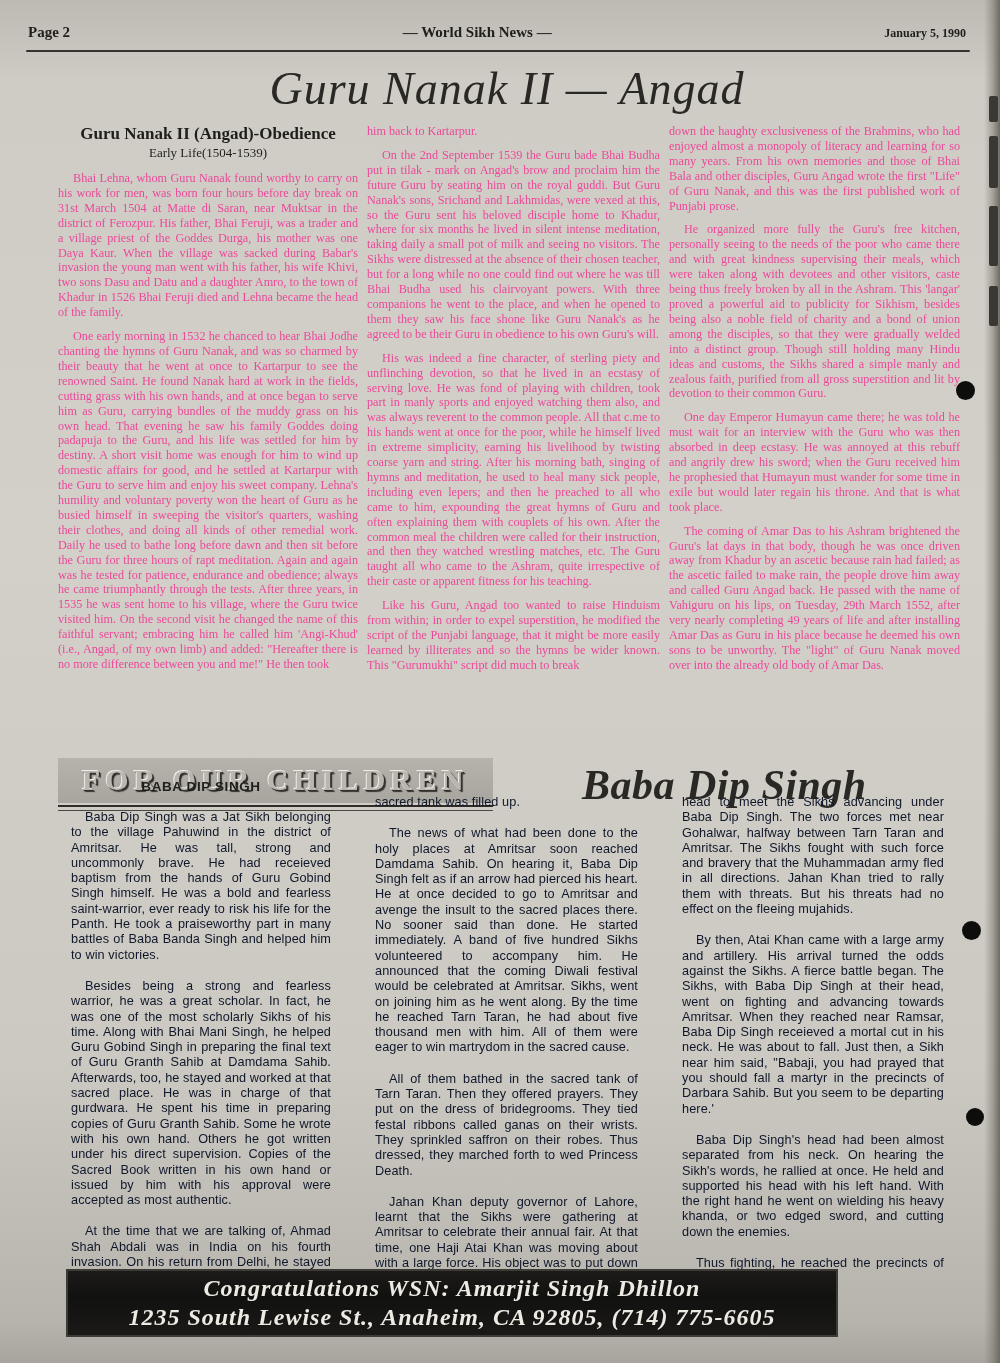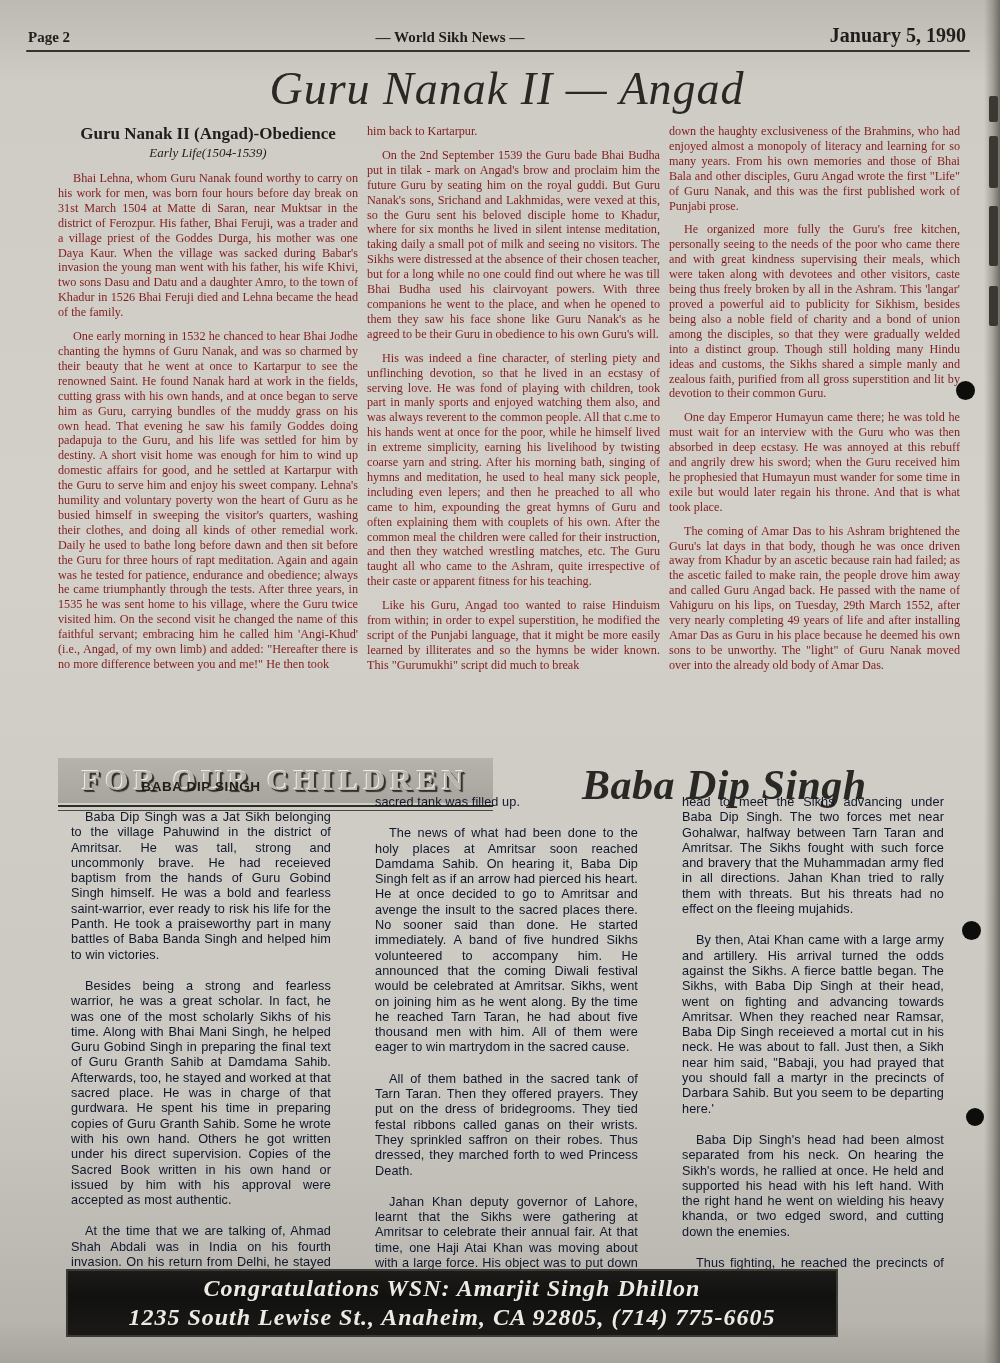--- a/index.html
+++ b/index.html
@@ -9,21 +9,21 @@
     font-family:"Liberation Serif",serif;color:#1f1e1b;
   }
   
   .edge-strip{position:absolute;right:0;top:0;width:16px;height:100%;
     background:linear-gradient(90deg,rgba(120,117,110,0) 0%,rgba(110,107,100,.45) 55%,#6e6b64 100%);}
   .edge-mark{position:absolute;right:2px;width:9px;background:#3a3833;border-radius:2px;}
   .ink-dot{position:absolute;background:#0d0d0c;border-radius:50%;}
   
   .header-row{position:absolute;top:24px;left:28px;right:34px;display:flex;justify-content:space-between;align-items:baseline;}
   .header-row .h-item{font-weight:bold;font-size:15px;}
-  .header-row .h-date{font-size:20px;}
+  .header-row .h-date{font-size:12px;}
   .header-rule{position:absolute;top:50px;left:26px;right:30px;height:2px;background:#35332e;border-radius:2px;}
   
   .section-row{position:absolute;left:58px;right:44px;display:flex;align-items:center;}
   .banner-col{flex:0 0 auto;}
   .banner-box{background:linear-gradient(180deg,#b6b3ac,#a8a59e);padding:5px 24px 6px 24px;display:inline-block;}
   .stencil{
     font-family:"Liberation Serif",serif;font-weight:700;letter-spacing:5px;
     color:#b9b6af;
     text-shadow:-1px -1px 0 #eeebe4,1px 1px 0 #32302b,2px 2px 1px #32302b;
     white-space:nowrap;
@@ -32,25 +32,25 @@
   .banner-rule2{height:1px;background:#4a4842;margin-top:3px;}
   .headline{flex:1;text-align:center;font-style:italic;color:#2a2824;white-space:nowrap;}
   .headline-1{font-size:46px;font-weight:500;letter-spacing:1px;}
   .headline-2{font-size:42px;font-weight:700;letter-spacing:0.5px;}
   
   .article-1{position:absolute;top:124px;left:58px;width:902px;height:598px;overflow:hidden;
     display:grid;grid-template-columns:300px 293px 291px;column-gap:9px;}
   .article-1 .col{overflow:hidden;}
   .article-1 p{
     margin:0 0 9px 0;font-size:12.2px;line-height:14.9px;text-align:justify;
-    text-indent:15px;color:#7f1d1d;
+    text-indent:15px;color:#ec4899;
   }
   .article-1 p.no-indent{text-indent:0;}
   .a1-title{font-weight:bold;font-size:17px;text-align:center;margin:0 0 1px 0;}
-  .a1-subtitle{font-style:italic;font-size:13px;text-align:center;margin:0 0 10px 0;}
+  .a1-subtitle{font-size:13px;text-align:center;margin:0 0 10px 0;}
   
   .article-2{position:absolute;top:779px;left:55px;width:905px;height:490px;overflow:hidden;
     display:grid;grid-template-columns:292px 295px 294px;column-gap:12px;
     font-family:"Liberation Sans",sans-serif;}
   .article-2 .col{overflow:hidden;}
   .article-2 p{
     margin:16px;font-size:12.7px;line-height:15.3px;text-align:justify;
     text-indent:14px;color:#0f172a;letter-spacing:0.1px;
   }
   .article-2 p.no-indent{text-indent:0;}

